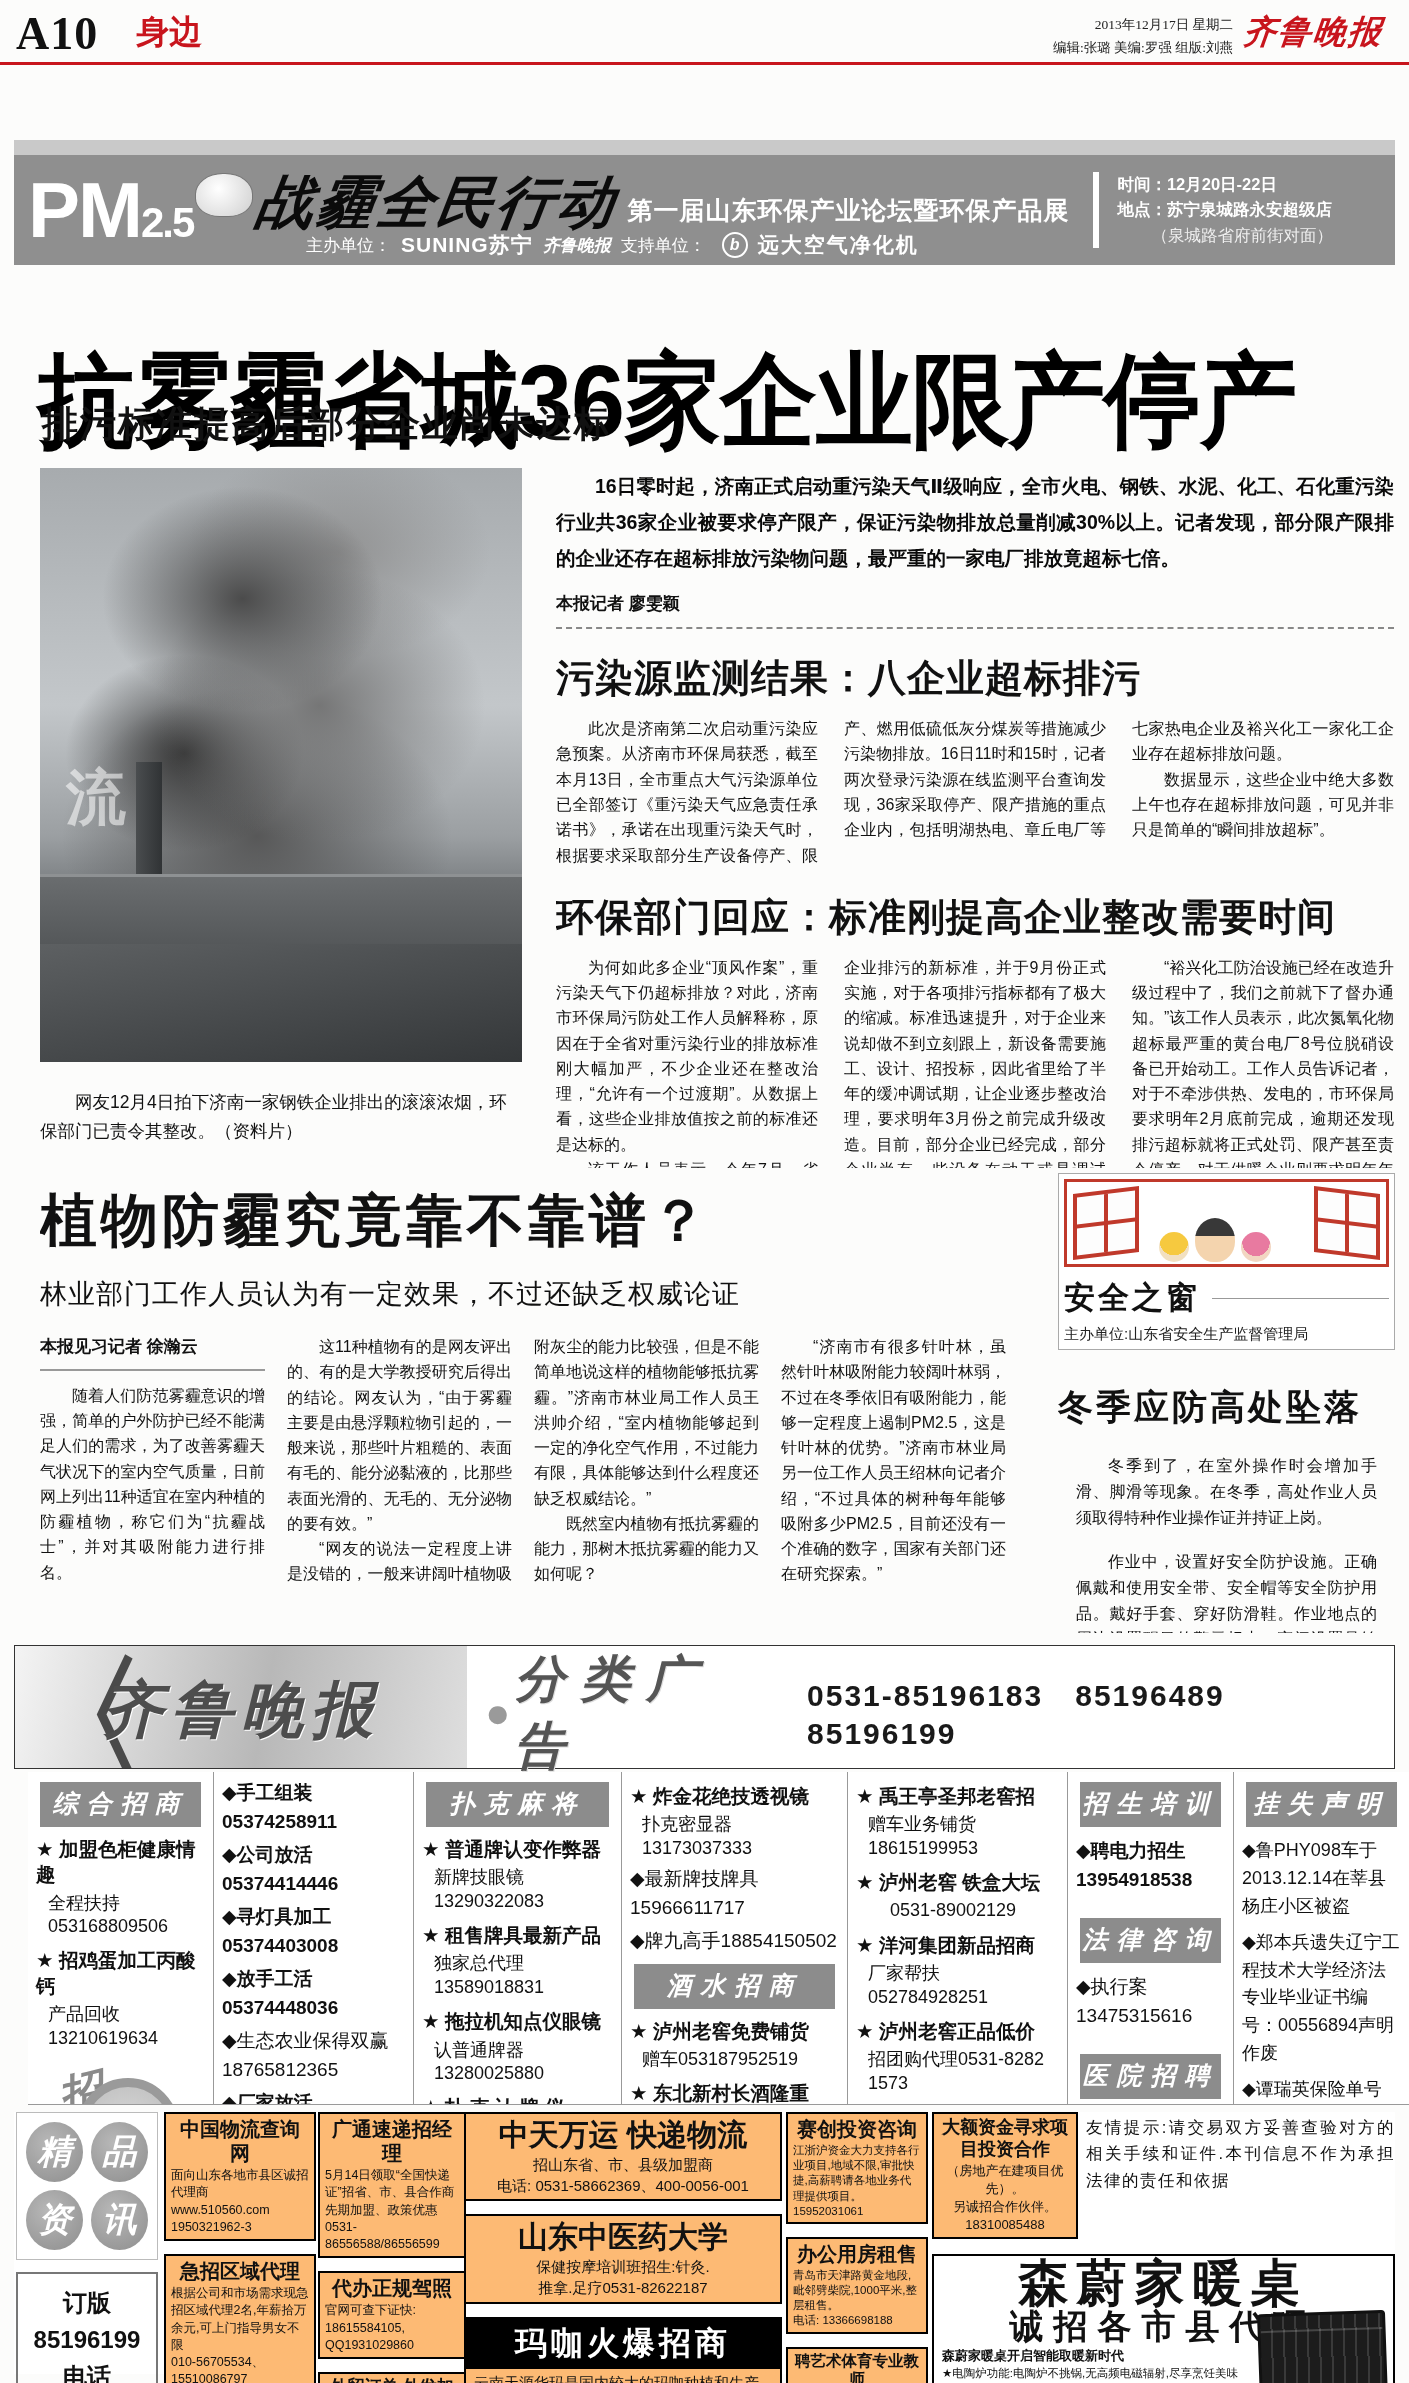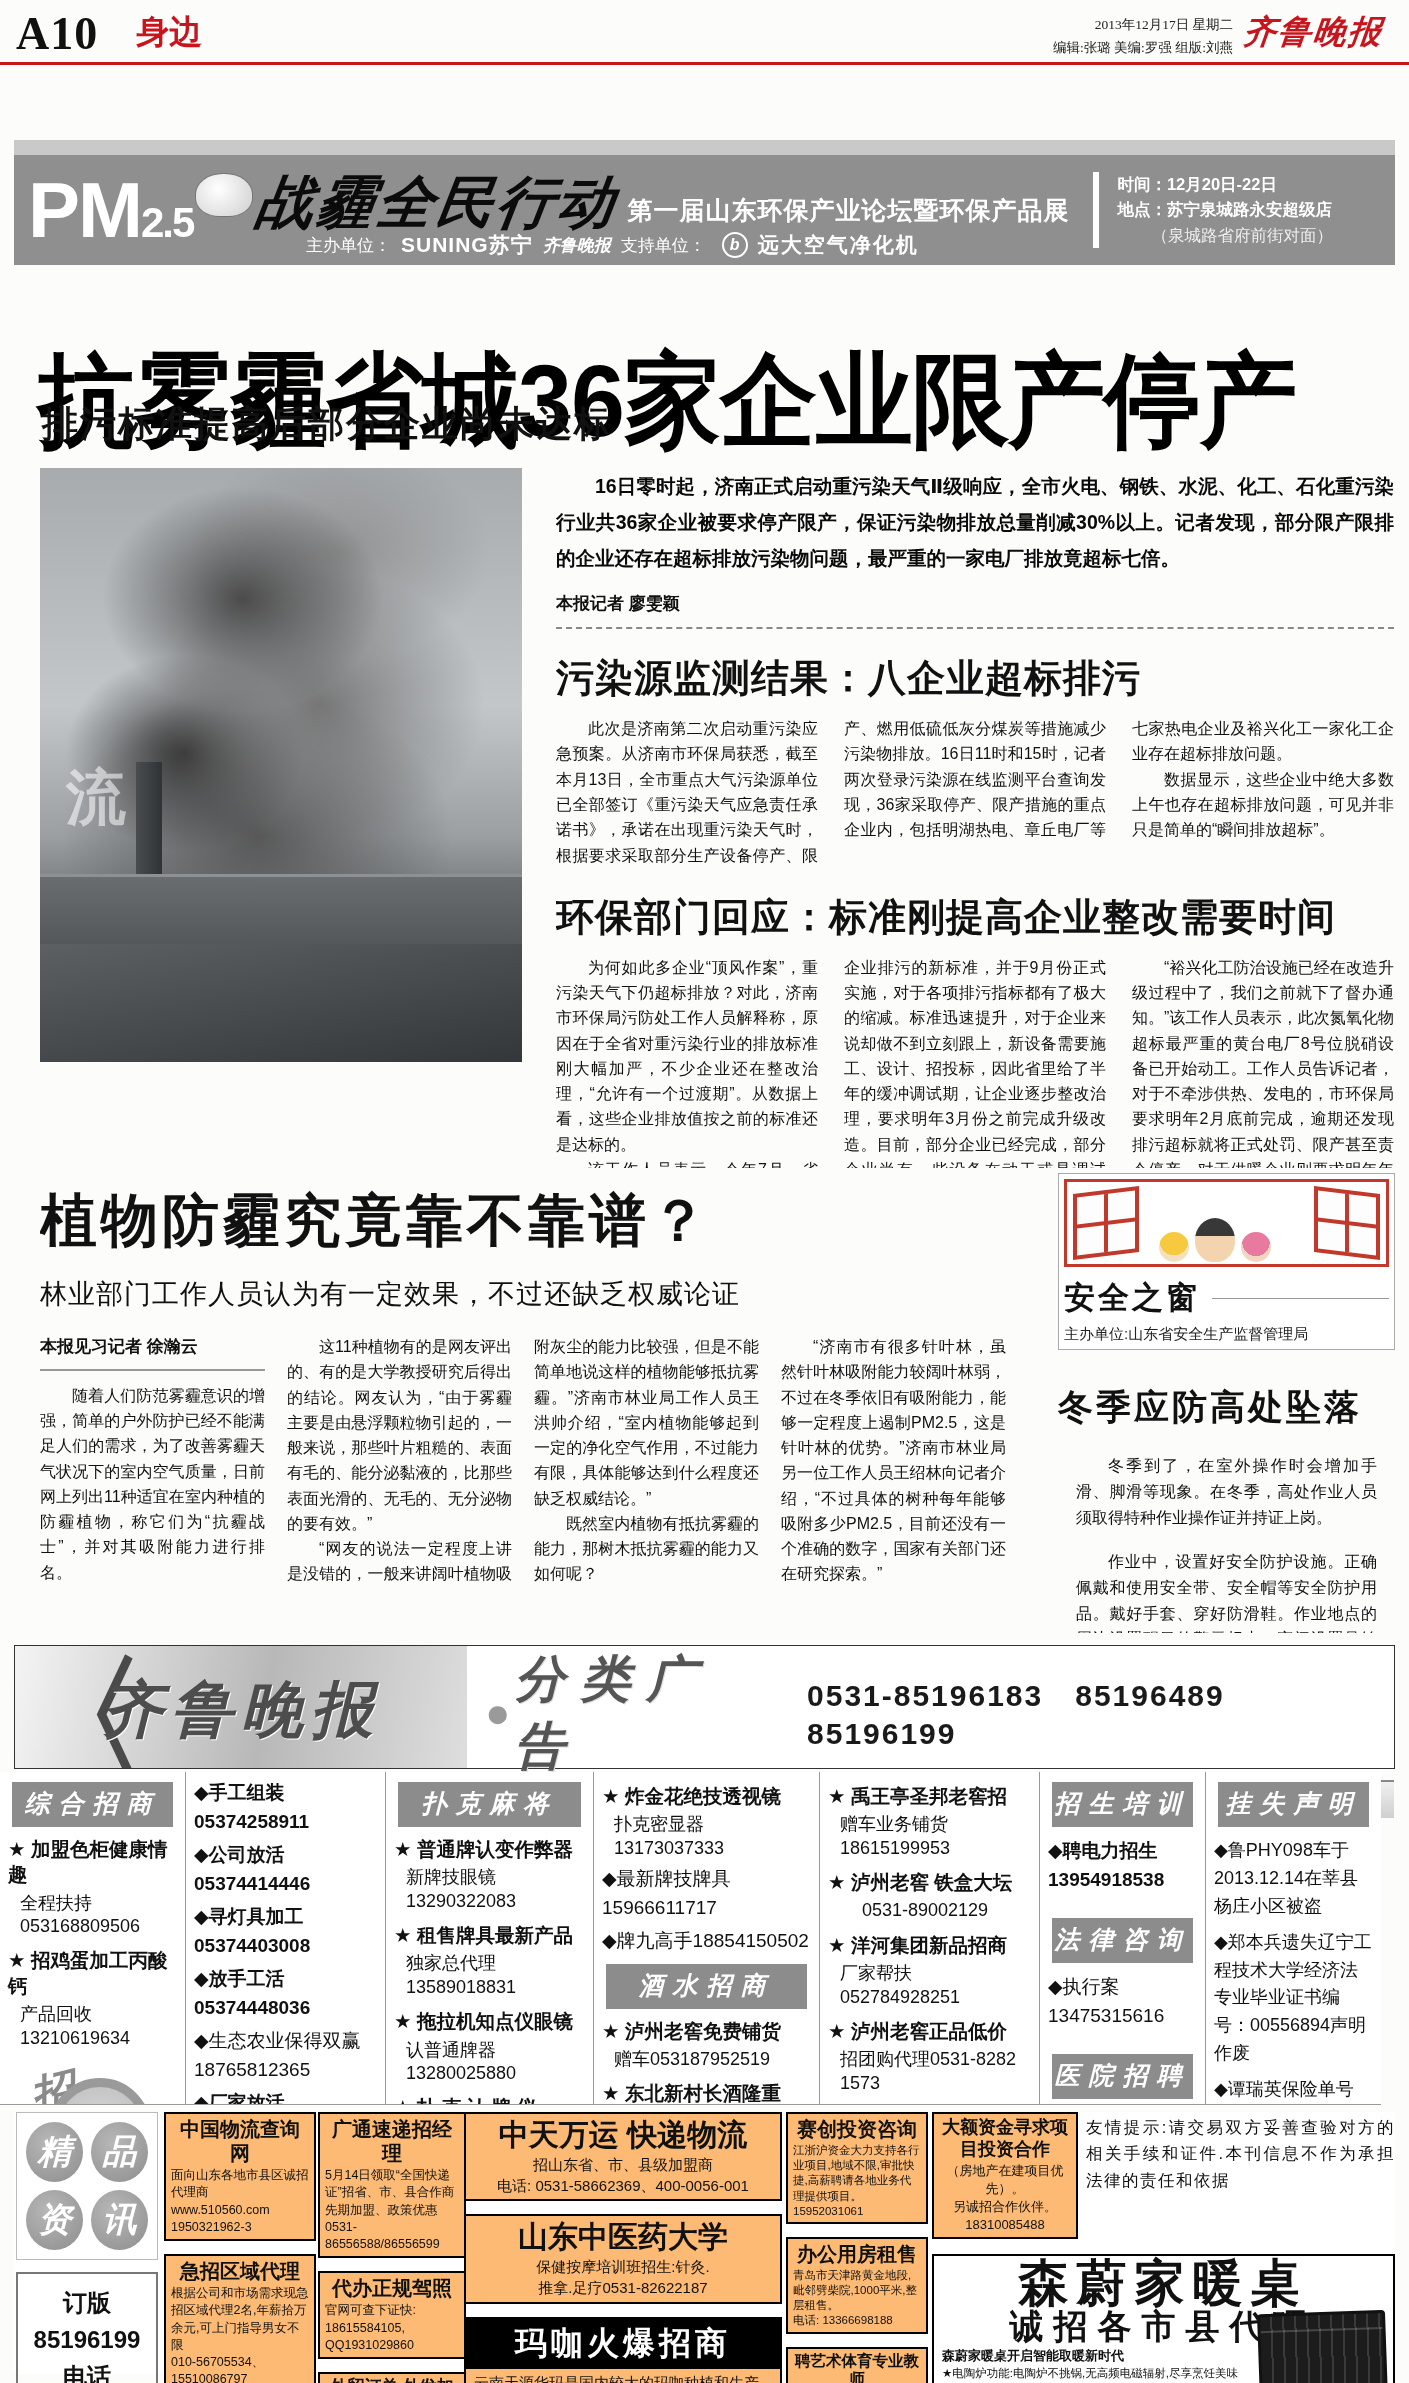--- a/index.html
+++ b/index.html
@@ -103,21 +103,21 @@
   .clshdr-right{flex:1;display:flex;flex-direction:column;}
   .clshdr-top{flex:1;display:flex;align-items:center;padding-left:18px;}
   .dot-icon{font-size:42px;color:#9a9a9a;line-height:1;margin-right:4px;}
   .cls-title{font-size:50px;font-weight:900;font-style:italic;color:#555;letter-spacing:16px;text-shadow:1px 1px 0 #ddd;}
   .cls-phones{font-size:30px;font-weight:900;color:#1a1a1a;margin-left:34px;letter-spacing:2px;}
   .clshdr-bottom{height:46px;border-top:2px solid #888;background:linear-gradient(180deg,#f0f0f0,#cfcfcf);
                  display:flex;align-items:center;justify-content:center;}
   .cls-address{font-size:27px;font-weight:900;letter-spacing:1px;}
 
   
-  .clsgrid{position:absolute;top:1772px;left:0;width:1381px;height:333px;display:flex;border-bottom:1px solid #999;background:#fff;}
+  .clsgrid{position:absolute;top:1772px;left:28px;width:1381px;height:333px;display:flex;border-bottom:1px solid #999;background:#fff;}
   .ccol{padding:2px 8px;overflow:hidden;}
   .ccol.b{border-right:1px solid #999;}
   .c1{width:186px;}.c2{width:200px;}.c3{width:208px;}.c4{width:226px;}.c5{width:220px;}.c6{width:166px;}.c7{width:175px;}
   .badge{background:#8c8c8c;color:#fff;text-align:center;font-size:25px;font-weight:700;font-style:italic;
          letter-spacing:9px;padding:5px 0 7px;margin:8px 4px 10px;}
   .star-t{font-size:19.5px;font-weight:900;margin-top:10px;line-height:1.3;}
   .star-s{font-size:18px;margin-top:4px;padding-left:12px;line-height:1.3;}
   .plain{font-size:19px;font-weight:900;line-height:1.5;margin-top:5px;}
   .plain.lt{font-weight:400;}
   .lost{font-size:18px;line-height:1.55;margin-top:8px;}
@@ -206,20 +206,21 @@
 
   <h1 class="headline" data-name="lead-headline">抗雾霾省城36家企业限产停产</h1>
   <div class="subhead" data-name="lead-subhead">排污标准提高后部分企业尚未达标</div>
 
   <div class="photo" data-name="news-photo">
     <div class="chimney" data-name="photo-chimney"></div>
     <div class="wall" data-name="photo-wall"></div>
     <div class="road" data-name="photo-road"></div>
     <div class="wm" data-name="photo-watermark">流</div>
   </div>
+  <p class="caption" data-name="photo-caption">网友12月4日拍下济南一家钢铁企业排出的滚滚浓烟，环保部门已责令其整改。（资料片）</p>
 
   <div class="lead-right" data-name="lead-article-body">
     <p class="intro" data-name="lead-intro">16日零时起，济南正式启动重污染天气Ⅱ级响应，全市火电、钢铁、水泥、化工、石化重污染行业共36家企业被要求停产限产，保证污染物排放总量削减30%以上。记者发现，部分限产限排的企业还存在超标排放污染物问题，最严重的一家电厂排放竟超标七倍。</p>
     <div class="byline" data-name="lead-byline">本报记者  廖雯颖</div>
 
     <div class="sec-title" data-name="section1-title">污染源监测结果：八企业超标排污</div>
     <div class="sec-body" data-name="section1-body">
       <p data-name="section1-paragraph">此次是济南第二次启动重污染应急预案。从济南市环保局获悉，截至本月13日，全市重点大气污染源单位已全部签订《重污染天气应急责任承诺书》，承诺在出现重污染天气时，根据要求采取部分生产设备停产、限产、燃用低硫低灰分煤炭等措施减少污染物排放。16日11时和15时，记者两次登录污染源在线监测平台查询发现，36家采取停产、限产措施的重点企业内，包括明湖热电、章丘电厂等七家热电企业及裕兴化工一家化工企业存在超标排放问题。</p>
       <p data-name="section1-paragraph">数据显示，这些企业中绝大多数上午也存在超标排放问题，可见并非只是简单的“瞬间排放超标”。</p>
     </div>

